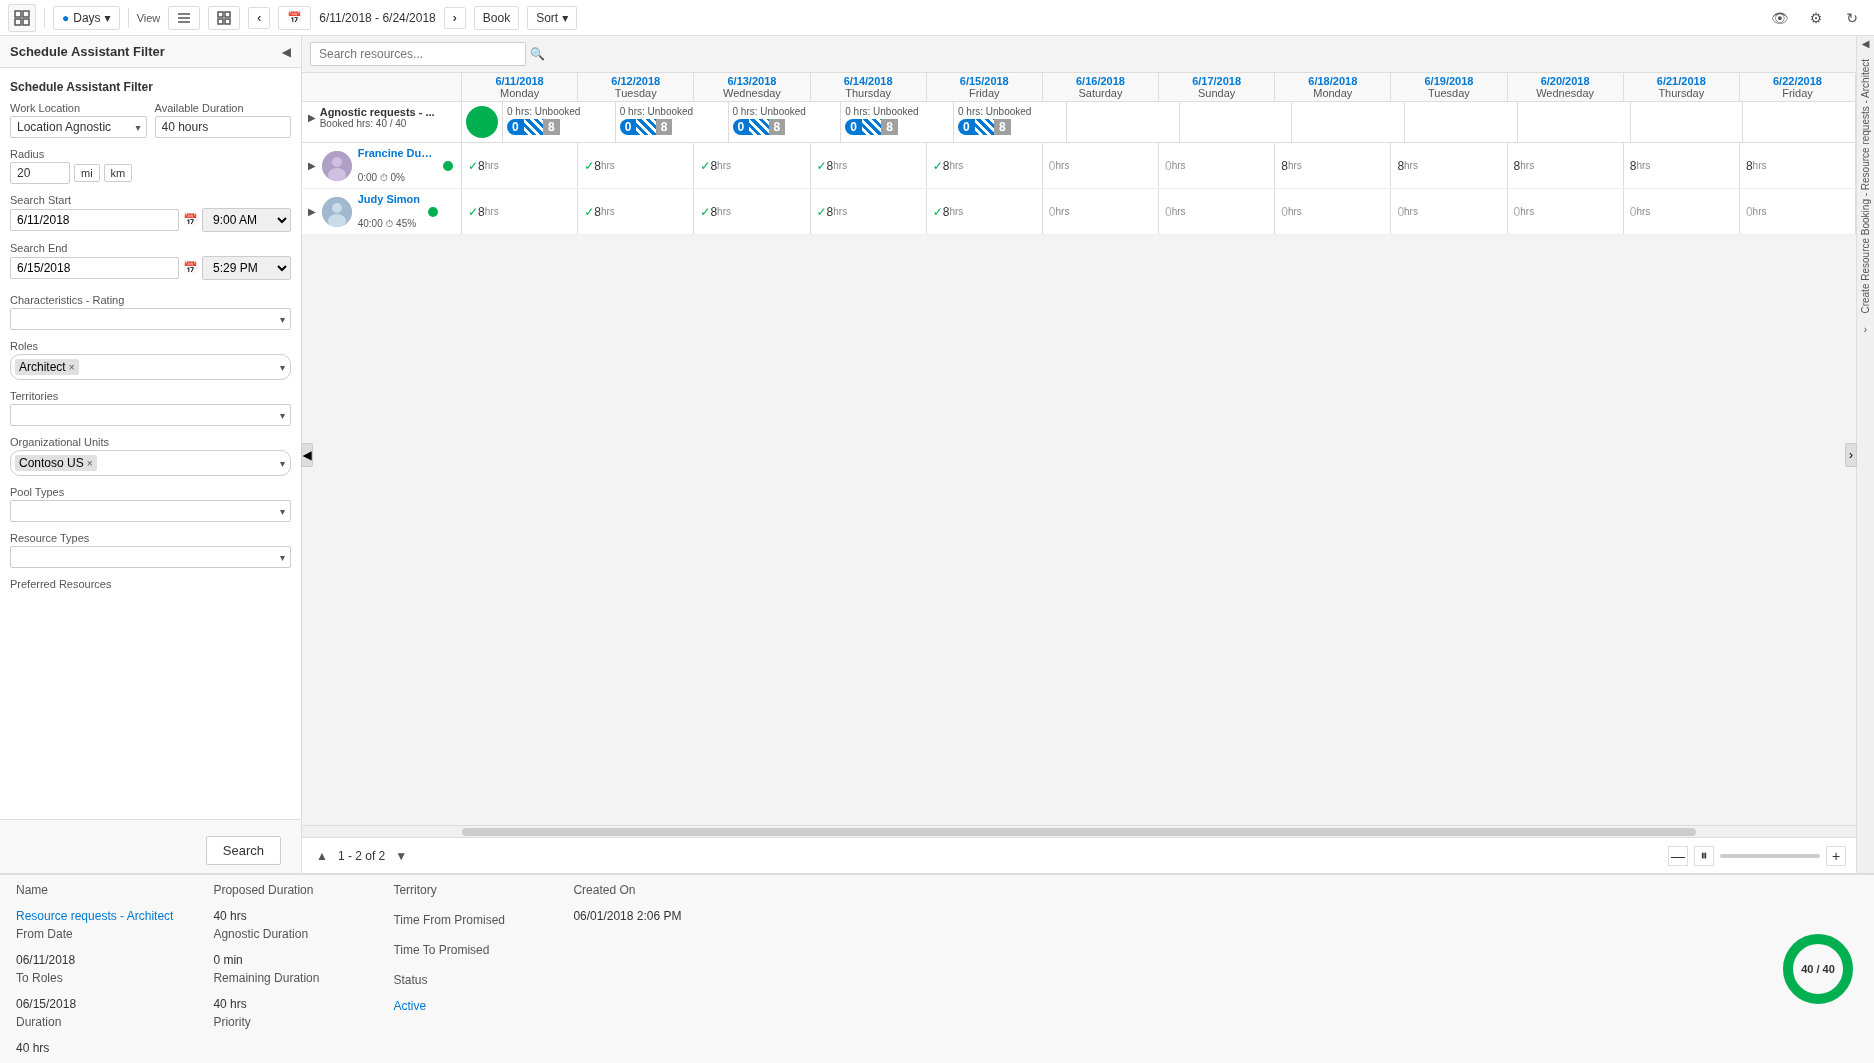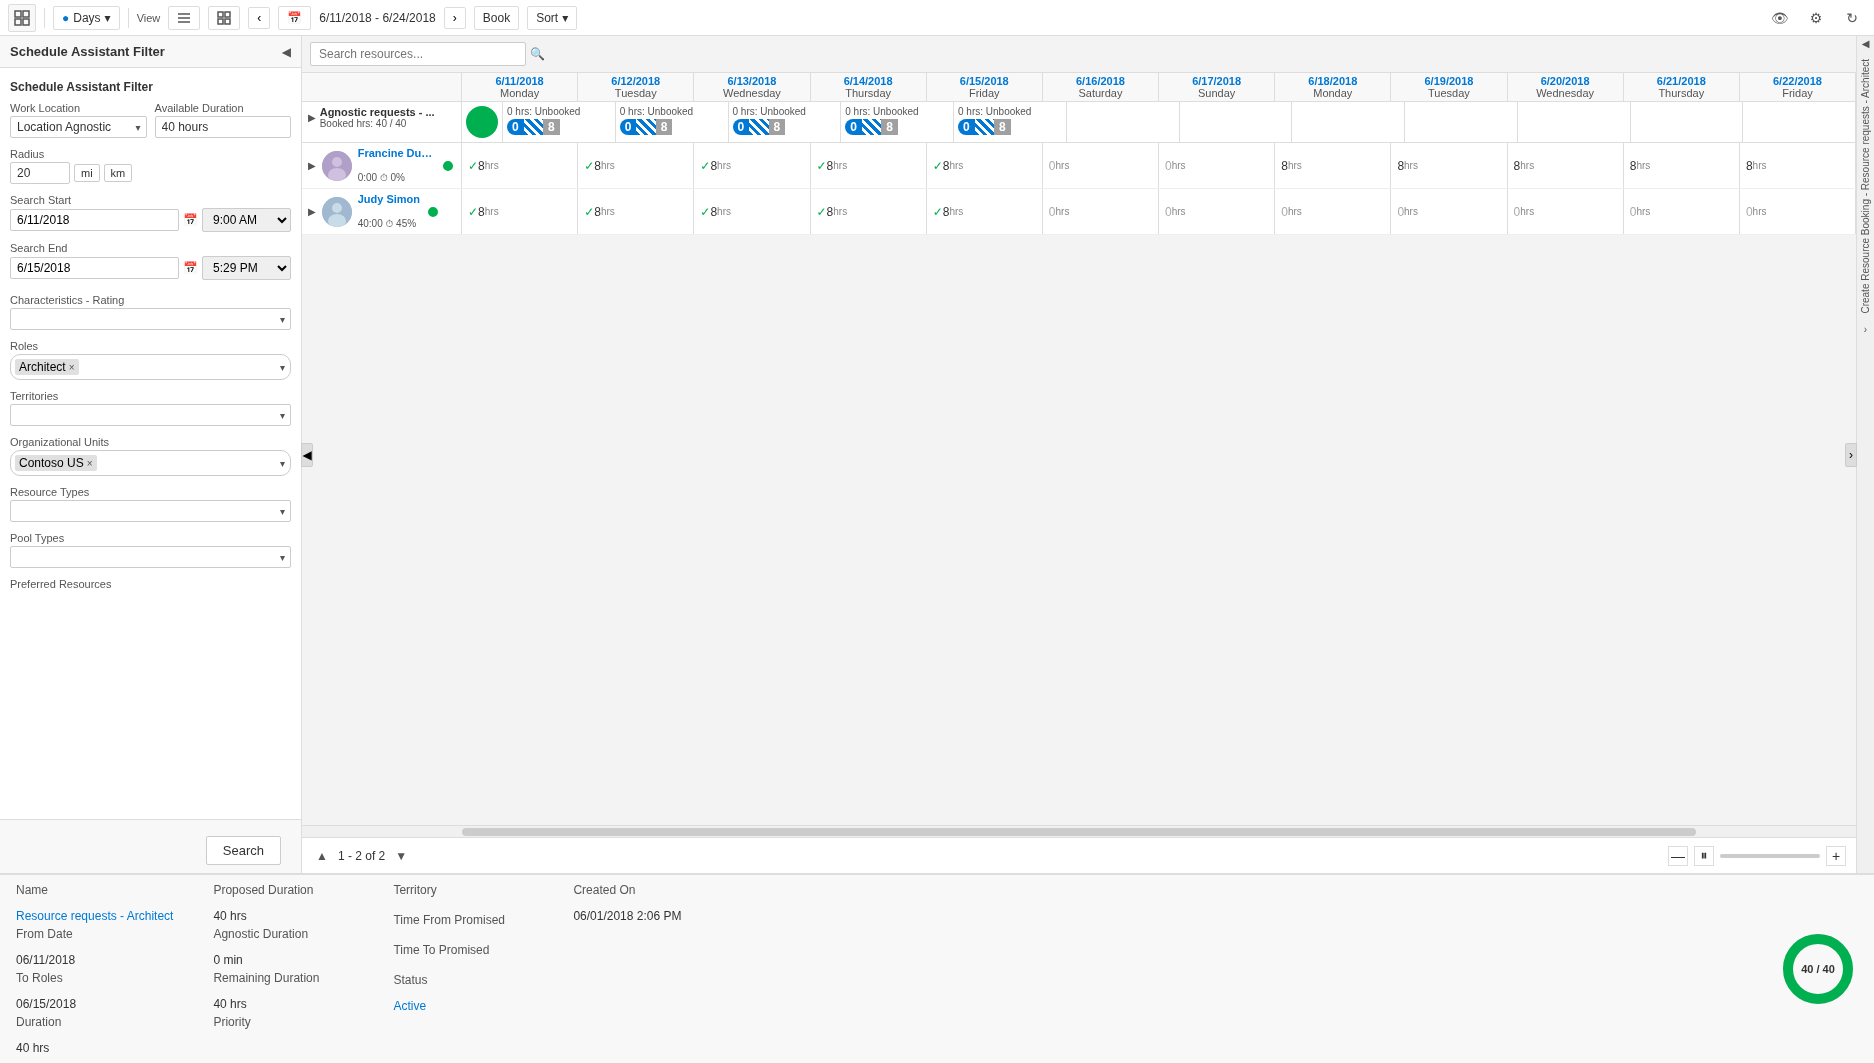--- a/index.html
+++ b/index.html
@@ -274,30 +274,30 @@
               <span class="tag">
                 <span>Contoso US</span>
                 <span class="tag-remove">×</span>
               </span>
             </div>
             <span style="position:absolute;right:6px;top:50%;transform:translateY(-50%);font-size:10px;color:#555;pointer-events:none;">▾</span>
           </div>
         </div>
 
         <div class="filter-field" style="margin-bottom:10px;">
-          <label class="filter-label">Resource Types</label>
+          <label class="filter-label">Pool Types</label>
           <div class="select-wrapper">
             <select class="filter-select">
               <option></option>
             </select>
           </div>
         </div>
 
         <div class="filter-field" style="margin-bottom:10px;">
-          <label class="filter-label">Pool Types</label>
+          <label class="filter-label">Resource Types</label>
           <div class="select-wrapper">
             <select class="filter-select">
               <option></option>
             </select>
           </div>
         </div>
 
         <div class="filter-field" style="margin-bottom:10px;">
           <label class="filter-label">Preferred Resources</label>
         </div>

